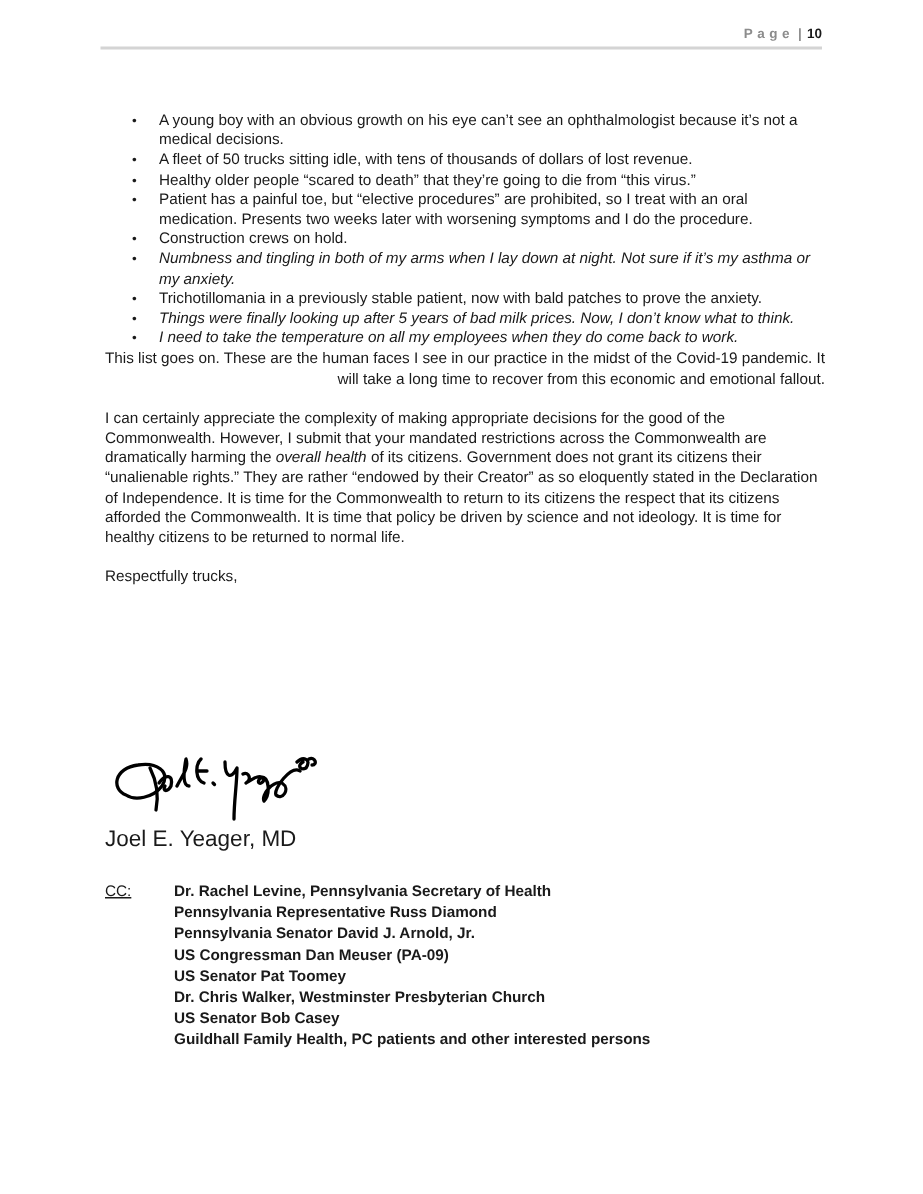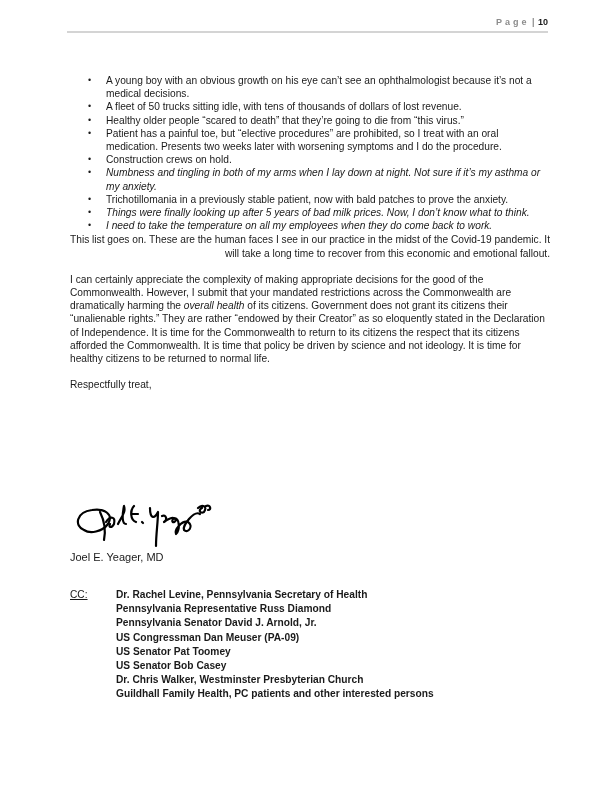--- a/index.html
+++ b/index.html
@@ -15,21 +15,21 @@
 
   .body { position: absolute; left: 70px; top: 74px; width: 480px; font-size: 10.2px; line-height: 13.2px; }
   ul.bullets { list-style: none; margin: 0; padding: 0; }
   ul.bullets li { position: relative; padding-left: 36px; }
   ul.bullets li .dot { position: absolute; left: 18px; top: 0; font-size: 9px; }
   .it { font-style: italic; }
   p { margin: 13px 0 0 0; }
   .p-first { margin-top: 1px; text-align: right; }
 
   .signature { position: absolute; left: 70px; top: 490px; width: 160px; height: 60px; }
-  .sig-name { position: absolute; left: 70px; top: 551px; font-size: 11px; }
+  .sig-name { position: absolute; left: 70px; top: 551px; font-size: 15px; }
 
   .cc { position: absolute; left: 70px; top: 588px; font-size: 10.2px; line-height: 14.2px; }
   .cc-label { position: absolute; left: 0; top: 0; text-decoration: underline; }
   .cc-list { position: absolute; left: 46px; top: 0; white-space: nowrap; }
   .cc-list div { white-space: nowrap; font-weight: bold; }
 </style>
 </head>
 <body>
 
 <div class="page">
@@ -53,21 +53,21 @@
       <li><span class="dot">•</span><span>Trichotillomania in a previously stable patient, now with bald patches to prove the anxiety.</span></li>
       <li><span class="dot">•</span><span class="it">Things were finally looking up after 5 years of bad milk prices. Now, I don’t know what to think.</span></li>
       <li><span class="dot">•</span><span class="it">I need to take the temperature on all my employees when they do come back to work.</span></li>
     </ul>
 
     <p class="p-first">This list goes on. These are the human faces I see in our practice in the midst of the Covid-19 pandemic. It will take a long time to recover from this economic and emotional fallout.</p>
 
     <p><span>I can certainly appreciate the complexity of making appropriate decisions for the good of the Commonwealth. However, I submit that your mandated restrictions across the Commonwealth are dramatically harming the </span><span class="it">overall health</span><span> of its citizens. Government does not grant its citizens their “unalienable rights.” They are rather “endowed by their Creator” as so eloquently stated in the Declaration of Independence. It is time for the Commonwealth to return to its citizens the respect that its citizens afforded the Commonwealth. It is time that policy be driven by science and not ideology. It is time for healthy citizens to be returned to normal life.</span></p>
 
 
-    <p>Respectfully treat,</p>
+    <p>Respectfully trucks,</p>
   </div>
 
   <svg class="signature" viewBox="0 0 160 60">
     <g fill="none" stroke="#000" stroke-width="2.2" stroke-linecap="round" stroke-linejoin="round">
       <path d="M14 40 C 4 36, 6 22, 22 20 C 34 18, 44 24, 38 34 C 32 42, 20 44, 14 40 Z"></path>
       <path d="M30 22 C 34 30, 36 40, 34 50"></path>
       <path d="M36 32 C 40 26, 46 26, 44 34 C 42 38, 38 38, 40 34"></path>
       <path d="M48 34 C 52 26, 56 22, 54 16 C 52 26, 52 34, 56 34"></path>
       <path d="M64 16 C 60 20, 60 30, 66 32 M62 24 L 68 24"></path>
       <path d="M72 32 L 73 33"></path>
@@ -80,19 +80,19 @@
   <div class="sig-name">Joel E. Yeager, MD</div>
 
   <div class="cc">
     <div class="cc-label">CC:</div>
     <div class="cc-list">
       <div>Dr. Rachel Levine, Pennsylvania Secretary of Health</div>
       <div>Pennsylvania Representative Russ Diamond</div>
       <div>Pennsylvania Senator David J. Arnold, Jr.</div>
       <div>US Congressman Dan Meuser (PA-09)</div>
       <div>US Senator Pat Toomey</div>
+      <div>Dr. Chris Walker, Westminster Presbyterian Church</div>
       <div>US Senator Bob Casey</div>
-      <div>Dr. Chris Walker, Westminster Presbyterian Church</div>
       <div>Guildhall Family Health, PC patients and other interested persons</div>
     </div>
   </div>
 
 </div>
 
 </body></html>

